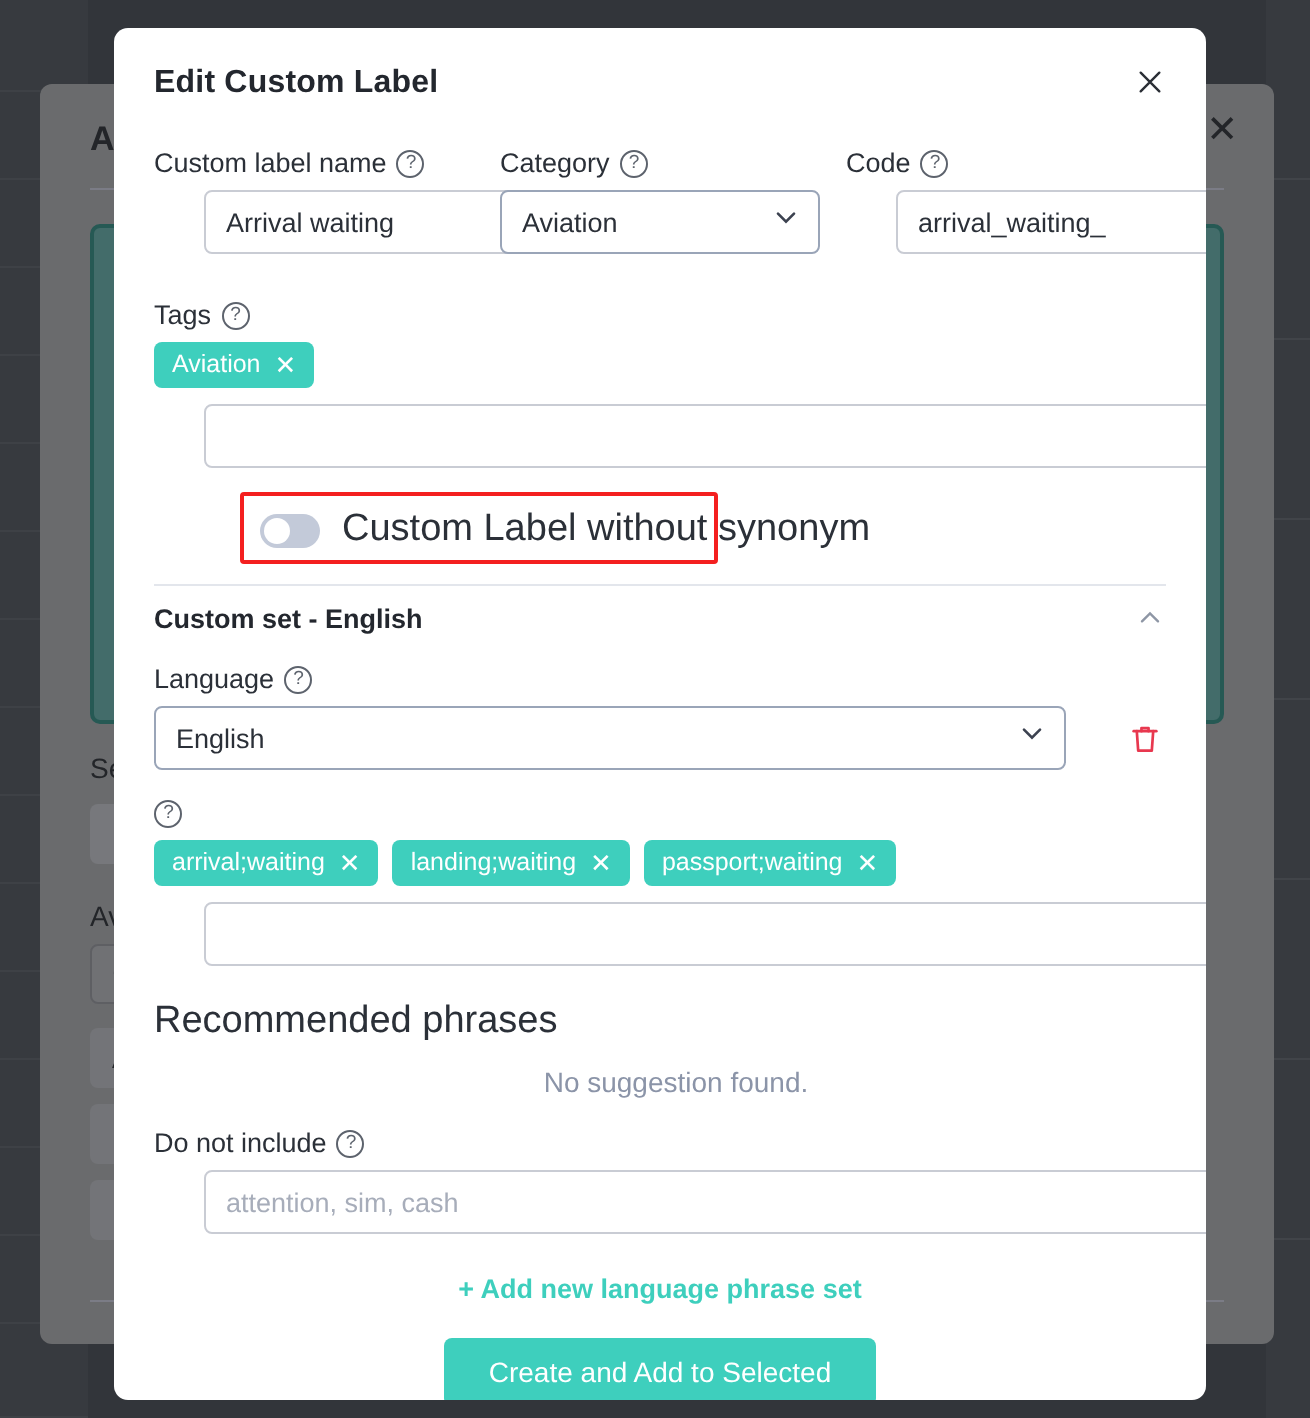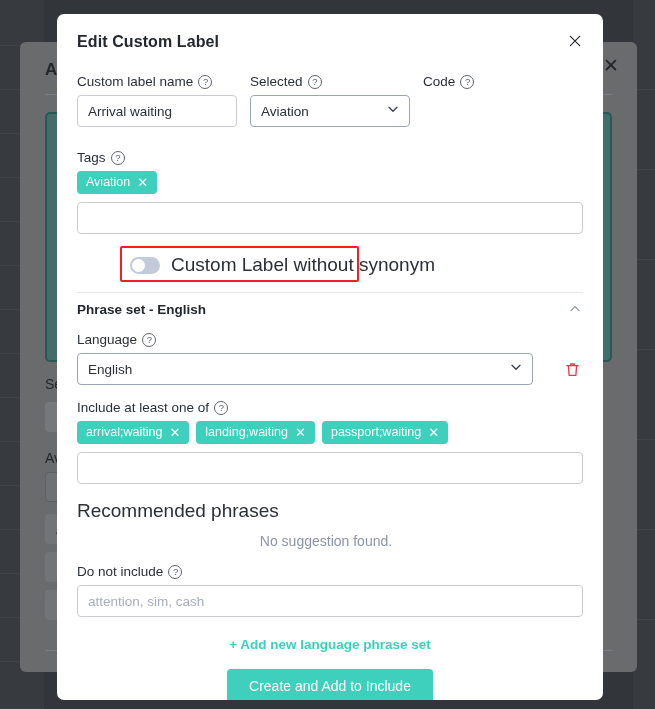--- a/index.html
+++ b/index.html
@@ -241,20 +241,21 @@
     width: 100%;
     height: 32px;
     border: 1px solid #c9ccd4;
     border-radius: 4px;
     background: #fff;
     font-family: "Liberation Sans", sans-serif;
     font-size: 13.5px;
     color: #2b3038;
     padding: 0 10px;
     outline: none;
+    margin-left: 25px;
   }
   .text-input::placeholder { color: #a7adba; }
 
   .select-wrap { position: relative; width: 100%; }
   .select-input {
     width: 100%;
     height: 32px;
     border: 1px solid #9aa5b8;
     border-radius: 4px;
     background: #fff;
@@ -381,21 +382,21 @@
 
   .rec-title {
     position: absolute;
     left: 20px;
     top: 486px;
     font-size: 19px;
     color: #2b3038;
   }
   .no-sugg {
     position: absolute;
-    left: 16px;
+    left: 28px;
     top: 519px;
     width: 506px;
     text-align: center;
     font-size: 14px;
     color: #8b94a8;
   }
 
   .dni-block { position: absolute; left: 20px; top: 550px; width: 506px; }
 
   .add-lang {
@@ -512,40 +513,41 @@
       <div class="top-col">
         <div class="field-label">
           <span>Custom label name</span>
           <span class="help-icon">?</span>
         </div>
         <input class="text-input" type="text" value="Arrival waiting" style="">
       </div>
 
       <div class="top-col">
         <div class="field-label">
-          <span>Selected</span>
+          <span>Category</span>
           <span class="help-icon">?</span>
         </div>
         <div class="select-wrap">
           <div class="select-input">
             <span>Aviation</span>
           </div>
           <span class="chev">
             <svg width="16" height="16" viewBox="0 0 24 24" fill="none" stroke="currentColor" stroke-width="2" stroke-linecap="round">
               <path d="M6 9.5 12 15.5 18 9.5"></path>
             </svg>
           </span>
         </div>
       </div>
 
       <div class="top-col">
         <div class="field-label">
           <span>Code</span>
           <span class="help-icon">?</span>
         </div>
+        <input class="text-input" type="text" value="arrival_waiting_" style="">
       </div>
     </div>
 
     <div class="tags-block">
       <div class="field-label">
         <span>Tags</span>
         <span class="help-icon">?</span>
       </div>
       <div class="chip-row">
         <span class="chip">
@@ -560,21 +562,21 @@
     <div class="toggle-row">
       <div class="switch">
         <div class="knob"></div>
       </div>
       <span class="toggle-text">Custom Label without synonym</span>
     </div>
 
     <div class="hr hr-1"></div>
 
     <div class="ps-header">
-      <span class="ps-title">Phrase set - English</span>
+      <span class="ps-title">Custom set - English</span>
       <span class="collapse-btn">
         <svg width="16" height="16" viewBox="0 0 24 24" fill="none" stroke="currentColor" stroke-width="1.8" stroke-linecap="round">
           <path d="M6 14.5 12 8.5 18 14.5"></path>
         </svg>
       </span>
     </div>
 
     <div class="lang-block">
       <div class="field-label">
         <span>Language</span>
@@ -596,21 +598,20 @@
             <path d="M4 6.5h16"></path>
             <path d="M9.5 6.5V4.3h5v2.2"></path>
             <path d="M6.2 6.5 7.2 20.2h9.6l1-13.7"></path>
           </svg>
         </span>
       </div>
     </div>
 
     <div class="inc-block">
       <div class="field-label">
-        <span>Include at least one of</span>
         <span class="help-icon">?</span>
       </div>
       <div class="chip-row">
         <span class="chip">
           <span>arrival;waiting</span>
           <span class="chip-x">✕</span>
         </span>
         <span class="chip">
           <span>landing;waiting</span>
           <span class="chip-x">✕</span>
@@ -630,17 +631,17 @@
       <div class="field-label">
         <span>Do not include</span>
         <span class="help-icon">?</span>
       </div>
       <input class="text-input" type="text" placeholder="attention, sim, cash" style="">
     </div>
 
     <div class="add-lang">+ Add new language phrase set</div>
 
     <div class="submit-wrap">
-      <button class="submit-btn">Create and Add to Include</button>
+      <button class="submit-btn">Create and Add to Selected</button>
     </div>
 
   </div>
 </div>
 
 </body></html>

